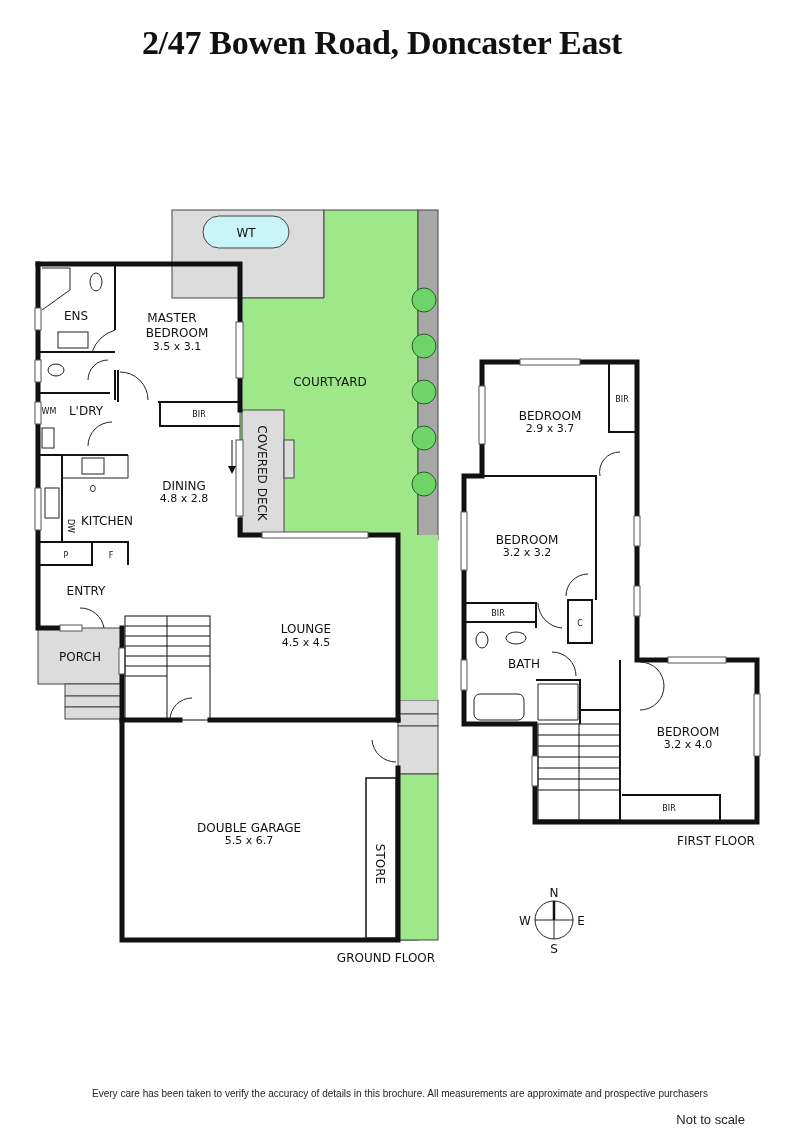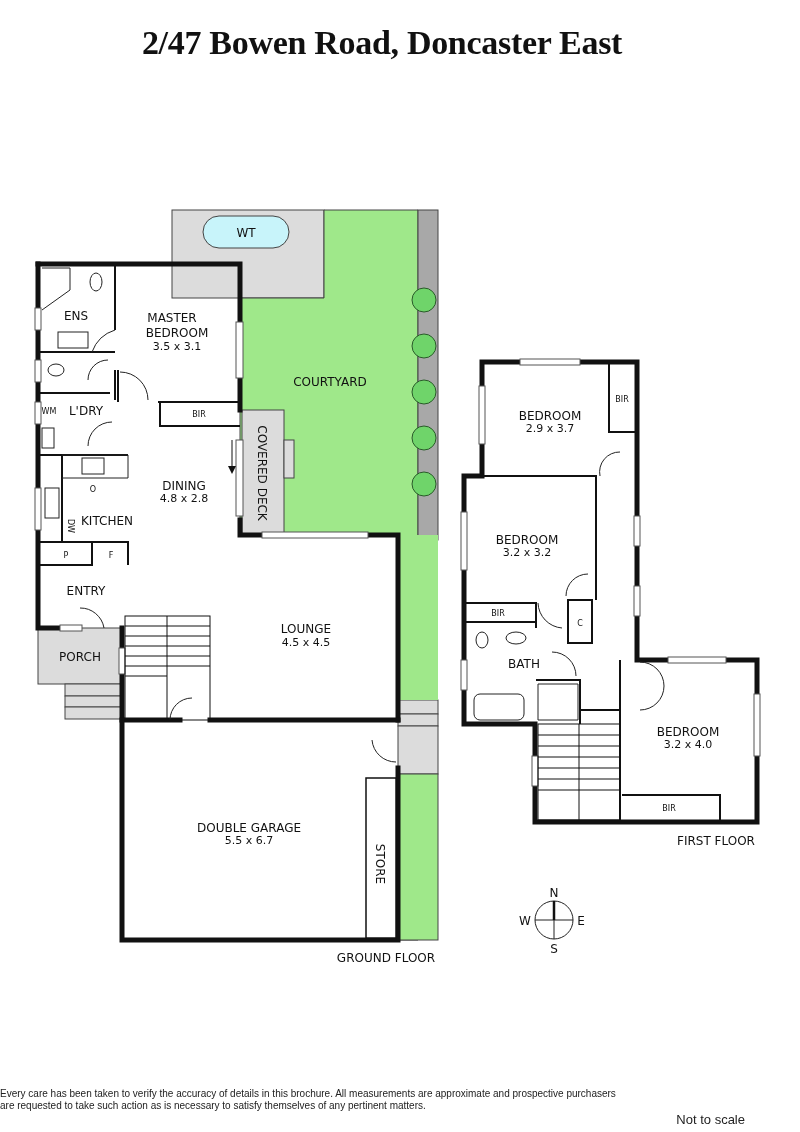--- a/index.html
+++ b/index.html
@@ -4,21 +4,21 @@
 <style>
   html, body { margin: 0; padding: 0; background: #ffffff; }
   body { width: 800px; height: 1132px; position: relative; overflow: hidden; font-family: "DejaVu Sans", sans-serif; }
   .title { position: absolute; left: 0; top: 24px; width: 764px; text-align: center; font-family: "Liberation Serif", serif; font-weight: bold; font-size: 34px; color: #111; letter-spacing: -0.3px; }
   svg { position: absolute; left: 0; top: 0; }
   .lbl { font-family: "DejaVu Sans", sans-serif; fill: #111; text-anchor: middle; }
   .room { font-size: 12px; }
   .dim { font-size: 11px; }
   .tiny { font-size: 8px; }
   .floor-lbl { font-size: 12px; }
-  .disclaimer { position: absolute; left: 0; top: 1088px; width: 800px; font-family: "Liberation Sans", sans-serif; font-size: 10px; color: #222; line-height: 12px; }
+  .disclaimer { position: absolute; left: 0; top: 1088px; width: 800px; text-align: center; font-family: "Liberation Sans", sans-serif; font-size: 10px; color: #222; line-height: 12px; }
   .scale { position: absolute; right: 55px; top: 1112px; font-family: "Liberation Sans", sans-serif; font-size: 13px; color: #222; }
   .wall { stroke: #111; stroke-width: 5; fill: none; stroke-linecap: square; }
   .thin { stroke: #111; stroke-width: 2; fill: none; }
   .hair { stroke: #222; stroke-width: 1; fill: none; }
   .win { fill: #fff; stroke: #555; stroke-width: 1; }
 </style>
 </head>
 <body>
 
 <div class="title">2/47 Bowen Road, Doncaster East</div>
@@ -214,15 +214,14 @@
     <line x1="554" y1="901" x2="554" y2="920" stroke="#111" stroke-width="2.5"></line>
     <text class="lbl room" x="554" y="897">N</text>
     <text class="lbl room" x="554" y="953">S</text>
     <text class="lbl room" x="581" y="925">E</text>
     <text class="lbl room" x="525" y="925">W</text>
   </g>
 </svg>
 
 <div class="disclaimer">
   <div>Every care has been taken to verify the accuracy of details in this brochure.  All measurements are approximate and prospective purchasers</div>
-  <div>are requested to take such action as is necessary to satisfy themselves of any pertinent matters.</div>
 </div>
 <div class="scale">Not to scale</div>
 
 </body></html>

